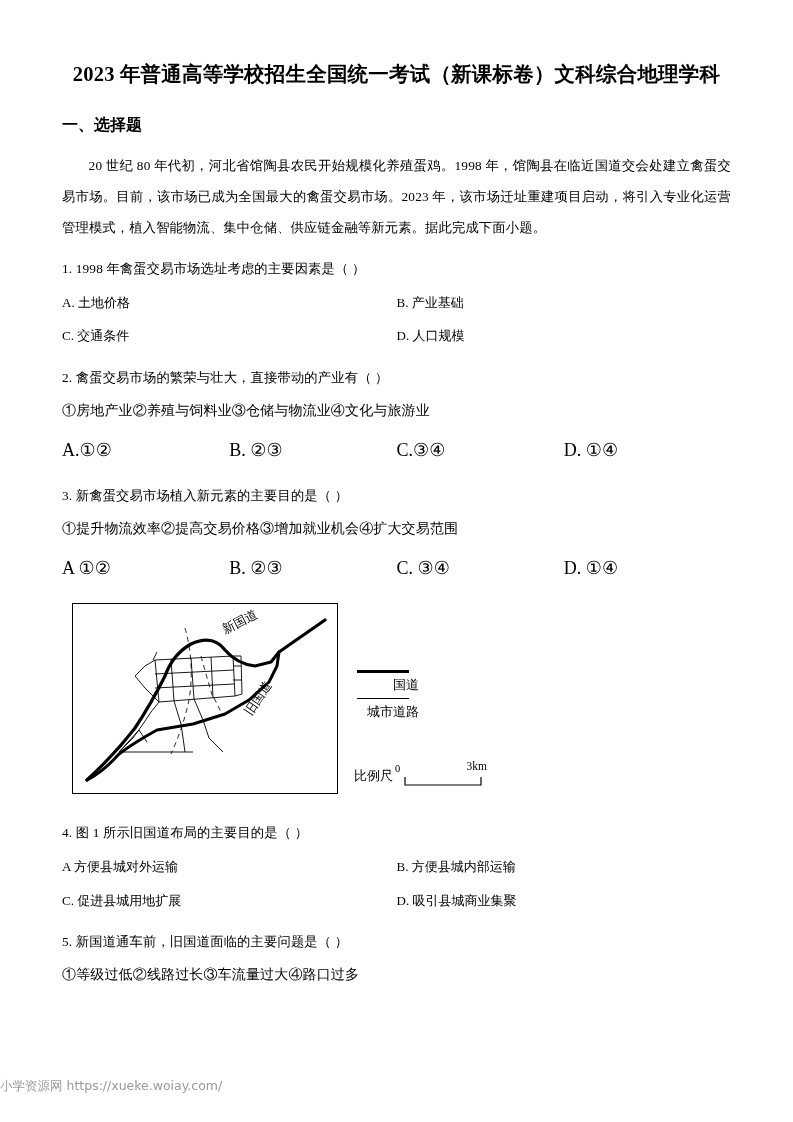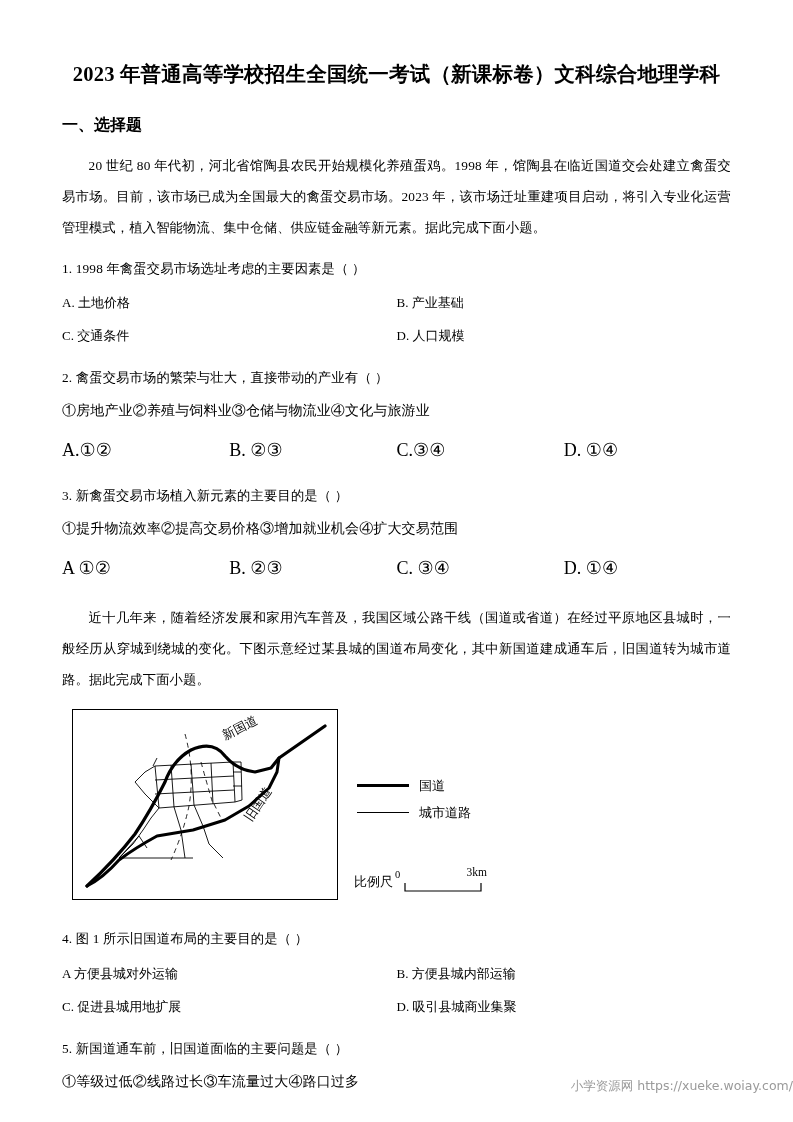--- a/index.html
+++ b/index.html
@@ -97,22 +97,23 @@
     overflow: hidden;
   }
   .legend {
     position: absolute;
     left: 295px;
     top: 63px;
     font-size: 13px;
   }
   .legend-row {
     display: flex;
-    align-items: center;
+    align-items: flex-end;
     height: 27px;
+    flex-direction: column;
   }
   .legend-swatch {
     width: 52px;
     height: 12px;
     position: relative;
     margin-right: 10px;
   }
   .legend-swatch.thick::before {
     content: "";
     position: absolute;
@@ -162,21 +163,21 @@
     position: absolute;
     right: 0px;
     top: 2px;
     font-size: 11.5px;
   }
   .footer-watermark {
     position: absolute;
     left: 0;
     right: 0;
     top: 1078px;
-    text-align: right;
+    text-align: left;
     font-family: "DejaVu Sans", "Liberation Sans", sans-serif;
     font-size: 12.5px;
     color: #9a9a9a;
   }
 </style>
 </head>
 <body>
 
 <div class="page">
 
@@ -219,21 +220,20 @@
     <tbody>
         <tr>
       <td style="width:25%">A  ①②</td>
       <td style="width:25%">B. ②③</td>
       <td style="width:25%">C. ③④</td>
       <td style="width:25%">D. ①④</td>
     </tr>
   </tbody>
     </table>
 
-  <p class="passage">近十几年来，随着经济发展和家用汽车普及，我国区域公路干线（国道或省道）在经过平原地区县城时，一般经历从穿城到绕城的变化。下图示意经过某县城的国道布局变化，其中新国道建成通车后，旧国道转为城市道路。据此完成下面小题。</p>
 
   <div class="figure-block">
 
     <div class="map-frame">
       <svg width="264" height="189" viewBox="0 0 264 189">
 
         <g stroke="#000" stroke-width="0.9" fill="none">
           <path d="M82 56 L160 52 L162 92 L86 98 Z"></path>
           <path d="M98 55 L101 97"></path>
           <path d="M118 54 L121 95"></path>

